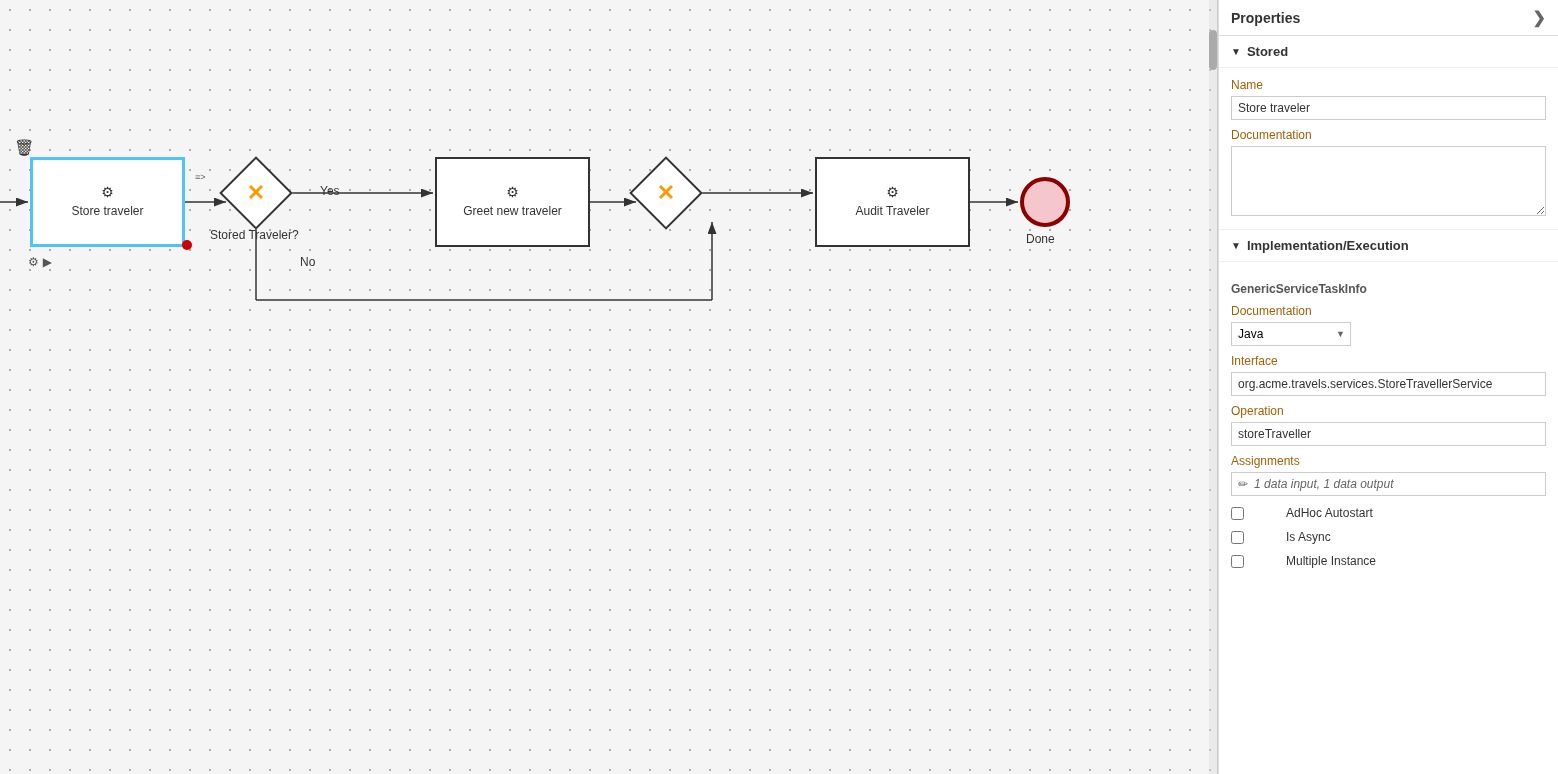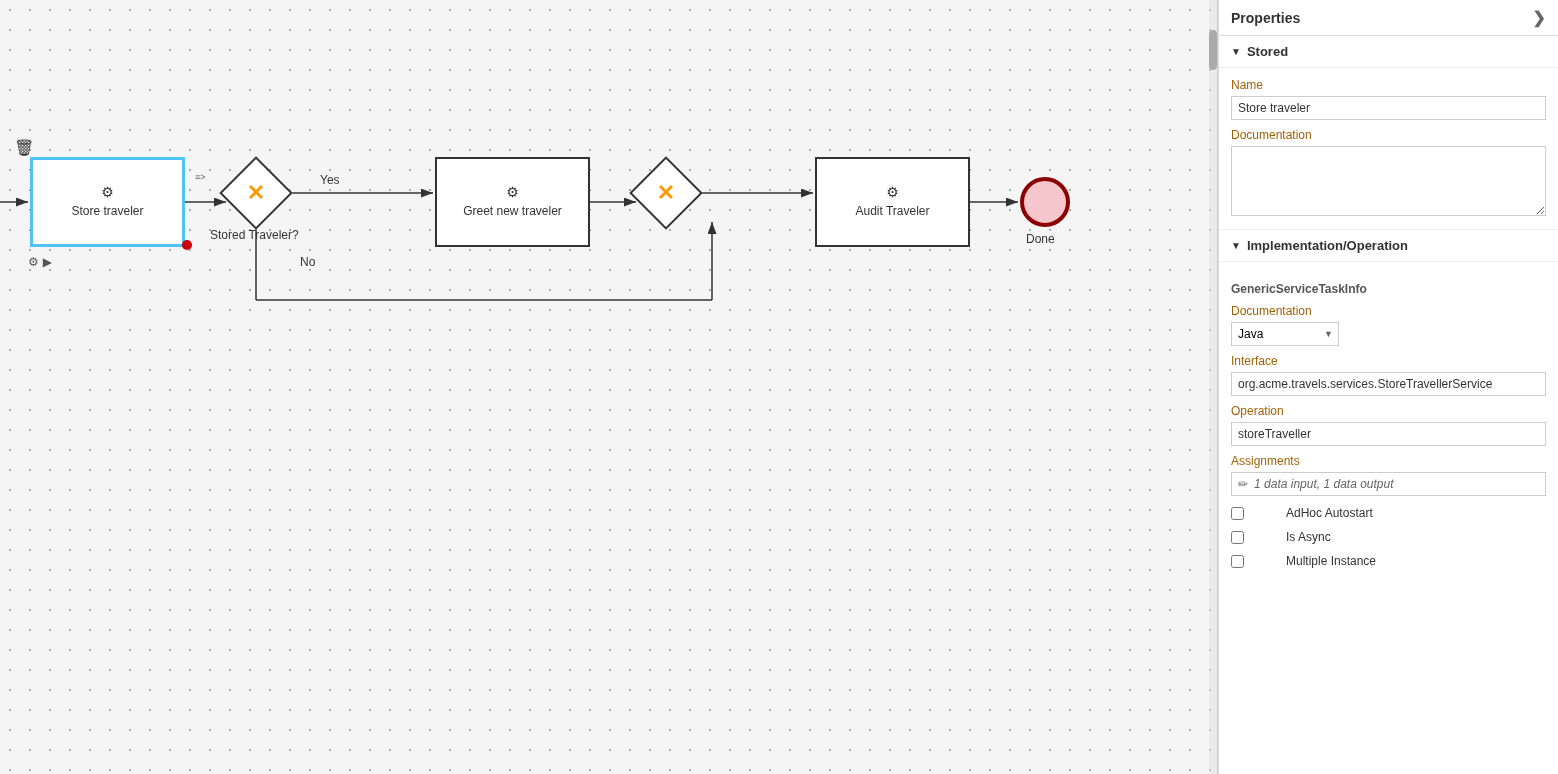--- a/index.html
+++ b/index.html
@@ -92,21 +92,21 @@
       font-family: Arial, sans-serif;
       background: #fff;
       color: #333;
       resize: vertical;
       height: 70px;
     }
 
     .field-select-wrap {
       position: relative;
       display: inline-block;
-      width: 108px;
+      width: 120px;
     }
 
     .field-select {
       width: 100%;
       border: 1px solid #ccc;
       padding: 4px 24px 4px 6px;
       font-size: 12px;
       font-family: Arial, sans-serif;
       background: #fff;
       appearance: none;
@@ -311,21 +311,21 @@
 
     <line x1="968" y1="202" x2="1018" y2="202" stroke="#333" stroke-width="1.5" marker-end="url(#arrowhead)"></line>
 
     <line x1="256" y1="220" x2="256" y2="300" stroke="#333" stroke-width="1.5"></line>
 
     <line x1="256" y1="300" x2="712" y2="300" stroke="#333" stroke-width="1.5"></line>
 
     <line x1="712" y1="300" x2="712" y2="222" stroke="#333" stroke-width="1.5" marker-end="url(#arrowhead)"></line>
   </svg>
 
-  <div class="flow-label" style="top: 173px; left: 320px;">Yes</div>
+  <div class="flow-label" style="top: 184px; left: 320px;">Yes</div>
 
   <div class="flow-label" style="top: 255px; left: 300px;">No</div>
 
   <div class="flow-label" style="top: 228px; left: 210px; font-size:12px;">Stored Traveler?</div>
 
   <div class="task-node selected" style="left:30px; top:157px; width:155px; height:90px;">
     <span class="gear-icon">⚙</span>
     <span class="task-label">Store traveler</span>
   </div>
 
@@ -382,21 +382,21 @@
     <input class="field-input" type="text" value="Store traveler" style="">
 
     <div class="field-label">Documentation</div>
     <textarea class="field-textarea" style=""></textarea>
   </div>
 
   <hr class="section-divider">
 
   <div class="section-header">
     <span class="chevron">▼</span>
-    <span>Implementation/Operation</span>
+    <span>Implementation/Execution</span>
   </div>
 
   <div class="section-content">
 
     <div class="subsection-label">GenericServiceTaskInfo</div>
 
     <div class="field-label">Documentation</div>
     <div class="field-select-wrap">
       <select class="field-select">
         <option>Java</option>

